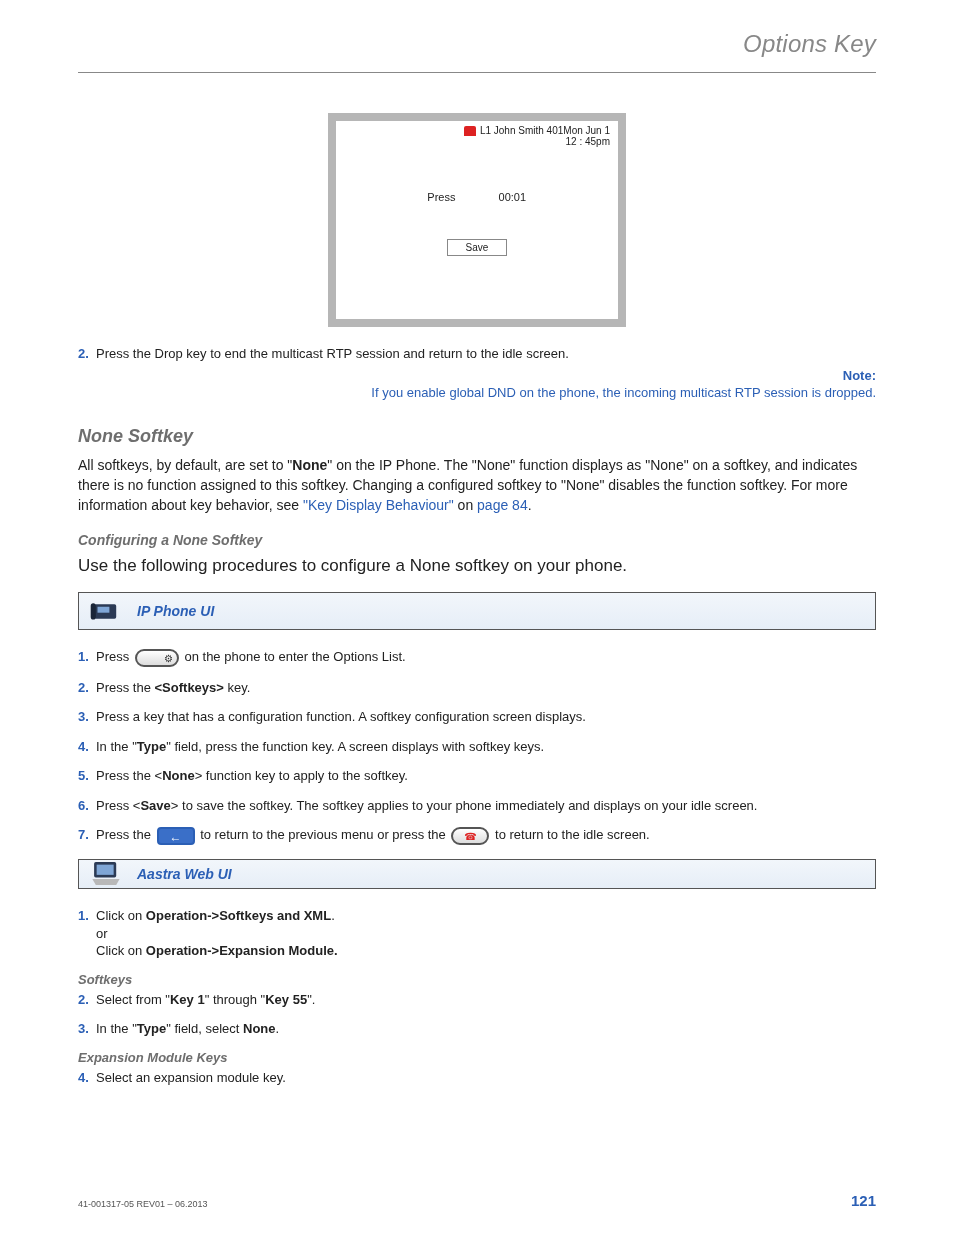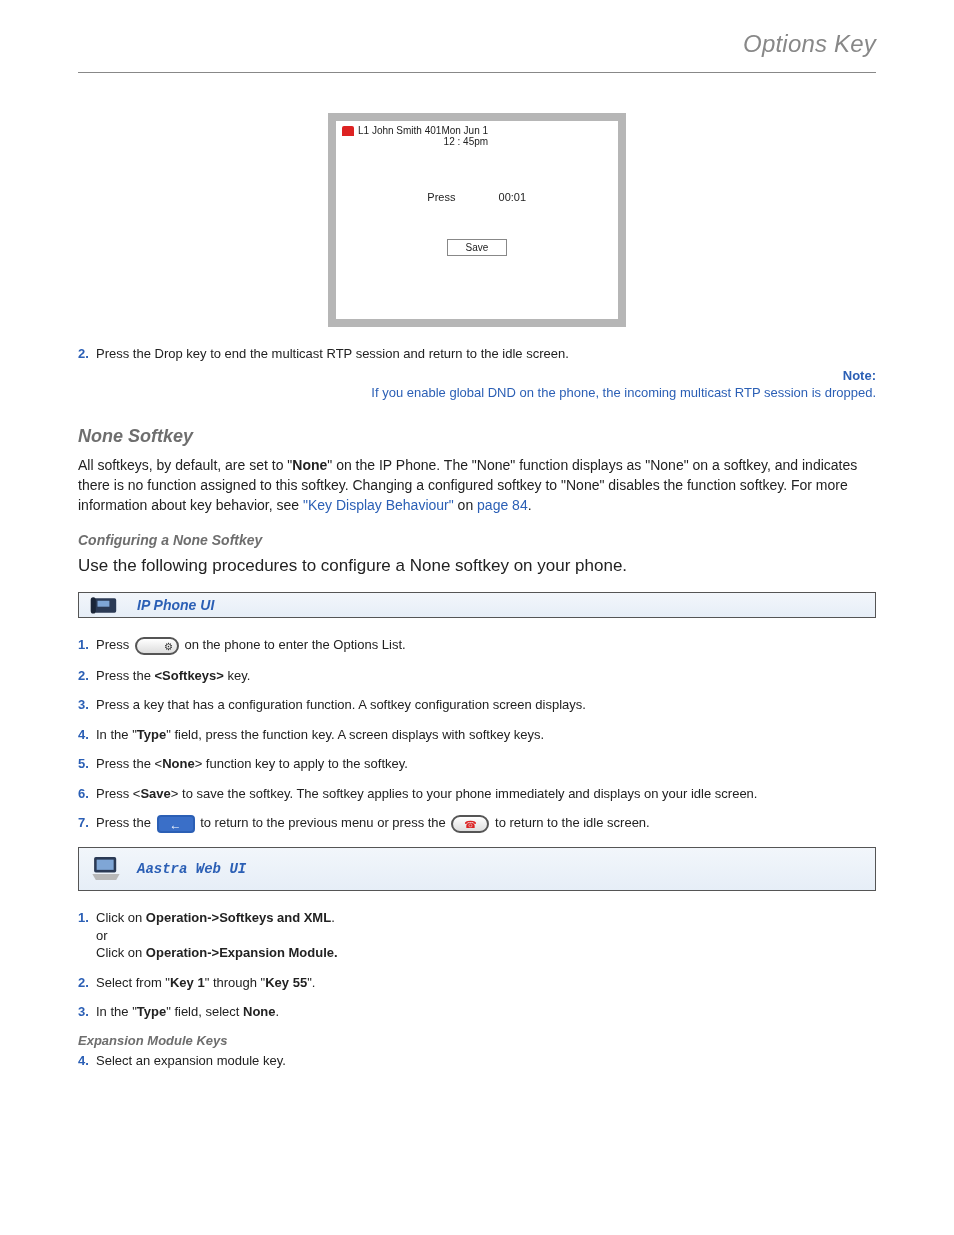--- a/index.html
+++ b/index.html
@@ -2,40 +2,40 @@
 <html><head>
 <meta charset="utf-8">
 <style>
   * { box-sizing: border-box; margin: 0; padding: 0; }
   html, body { width: 954px; background: #fff; font-family: "Myriad Pro", "Segoe UI", Arial, sans-serif; color: #222; }
   .page { width: 954px; min-height: 1235px; padding: 30px 78px 20px 78px; position: relative; border-radius: 28px; }
   .header-title { text-align: right; font-style: italic; font-size: 24px; color: #888; letter-spacing: 0.2px; }
   .header-rule { border: none; border-top: 1px solid #888; margin-top: 14px; }
   .phone-screen-wrap { display: flex; justify-content: center; margin: 40px 0 18px 0; }
   .phone-screen { width: 298px; height: 214px; border: 8px solid #b6b6b6; background: #fff; position: relative; font-family: Arial, sans-serif; }
-  .ps-top { display: flex; justify-content: flex-start; padding: 4px 8px 0 6px; font-size: 10px; }
+  .ps-top { display: flex; justify-content: flex-end; padding: 4px 8px 0 6px; font-size: 10px; }
   .ps-left { display: flex; align-items: flex-start; gap: 4px; }
   .ps-phone-icon { width: 12px; height: 10px; background: #d22; border-radius: 2px 2px 0 0; position: relative; margin-top:1px;}
   .ps-right { text-align: right; line-height: 11px; }
   .ps-body { text-align: center; padding-top: 44px; font-size: 11px; }
   .ps-drop { display: inline-block; border: 1px solid #888; padding: 2px 18px; font-size: 10px; margin-top: 36px; }
   .ps-row-label { display:inline-block; width:50px; text-align:right; }
   .ps-row-time { display:inline-block; width:50px; text-align:left; margin-left:40px;}
   .ol { list-style: none; counter-reset: item; }
   .ol > li { position: relative; padding-left: 18px; margin-bottom: 10px; font-size: 13px; line-height: 1.35; }
   .ol.compact > li { margin-bottom: 12px; }
   .num { position: absolute; left: 0; top: 0; font-weight: 700; color: #2b5fb5; font-size: 13px; }
   .note-label { font-weight: 700; color: #2b5fb5; display: block; margin-top: 4px; }
   .note-text { color: #2b5fb5; display: block; }
   .indent-note { padding-left: 18px; text-align: right; }
   .section-h2 { font-style: italic; font-weight: 700; color: #6e6e6e; font-size: 18px; margin: 24px 0 8px 0; }
   .section-h3 { font-style: italic; font-weight: 700; color: #6e6e6e; font-size: 14px; margin: 16px 0 6px 0; }
   .body-p { font-size: 14px; line-height: 1.45; margin-bottom: 12px; }
   .link { color: #2b5fb5; }
-  .ui-box { border: 1px solid #555; background: linear-gradient(#f2f6fb, #e6eef7); display: flex; align-items: center; gap: 14px; padding: 4px 10px; margin: 14px 0 18px 0; height: 26px; }
+  .ui-box { border: 1px solid #555; background: linear-gradient(#f2f6fb, #e6eef7); display: flex; align-items: center; gap: 14px; padding: 4px 10px; margin: 14px 0 18px 0; height: 38px; }
   .ui-box-label { font-style: italic; font-weight: 700; color: #2b5fb5; font-size: 14px; }
   .icon-phone { width: 34px; height: 26px; }
   .icon-web { width: 34px; height: 30px; }
   .key-icon { display:inline-block; vertical-align:middle; width:44px; height:18px; border:2px solid #555; border-radius:10px; background:linear-gradient(#fff,#ddd); position:relative; margin:0 2px;}
   .key-icon::after{content:"⚙"; font-size:10px; position:absolute; right:4px; top:1px; color:#333;}
   .key-icon.back { width:38px; border-radius:4px; background:#3a6fc8; border-color:#2b5fb5;}
   .key-icon.back::after{content:"←"; color:#fff; font-weight:bold; font-size:12px; right:auto; left:50%; transform:translateX(-50%); top:0;}
   .key-icon.hang { width:38px; border-radius:10px;}
   .key-icon.hang::after{content:"☎"; color:#d22; font-size:10px; right:auto; left:50%; transform:translateX(-50%); top:1px;}
   .small-h { font-style: italic; font-weight: 700; color: #6e6e6e; font-size: 13px; margin: 10px 0 4px 0; }
@@ -124,38 +124,39 @@
     <li>
       <span class="num">6.</span>
       <span>Press &lt;</span><b>Save</b><span>&gt; to save the softkey. The softkey applies to your phone immediately and displays on your idle screen.</span>
     </li>
     <li>
       <span class="num">7.</span>
       <span>Press the </span><span class="key-icon back"></span><span> to return to the previous menu or press the </span><span class="key-icon hang"></span><span> to return to the idle screen.</span>
     </li>
   </ul>
 
-  <div class="ui-box" style="height:44px;font-family:Liberation Mono, monospace;">
+  <div class="ui-box" style="height:30px;">
     <svg class="icon-web" viewBox="0 0 40 34">
       <rect x="6" y="3" width="26" height="18" rx="2" fill="#2b3a55"></rect>
       <rect x="9" y="6" width="20" height="12" fill="#7fa6d6"></rect>
       <polygon points="4,23 36,23 32,30 8,30" fill="#b8b8b8"></polygon>
     </svg>
     <span class="ui-box-label">Aastra Web UI</span>
   </div>
 
   <ul class="ol compact">
     <li>
       <span class="num">1.</span>
       <span>Click on </span><b>Operation-&gt;Softkeys and XML</b><span>.</span><br>
       <span>or</span><br>
       <span>Click on </span><b>Operation-&gt;Expansion Module.</b>
     </li>
   </ul>
 
+  <div class="small-h">Softkeys</div>
 
   <ul class="ol compact">
     <li>
       <span class="num">2.</span>
       <span>Select from "</span><b>Key 1</b><span>" through "</span><b>Key 55</b><span>".</span>
     </li>
     <li>
       <span class="num">3.</span>
       <span>In the "</span><b>Type</b><span>" field, select </span><b>None</b><span>.</span>
     </li>
@@ -163,14 +164,18 @@
 
   <div class="small-h">Expansion Module Keys</div>
 
   <ul class="ol compact">
     <li>
       <span class="num">4.</span>
       <span>Select an expansion module key.</span>
     </li>
   </ul>
 
+  <div class="footer">
+    <span class="footer-left">41-001317-05 REV01 – 06.2013</span>
+    <span class="footer-right">121</span>
+  </div>
 
 </div>
 
 </body></html>

